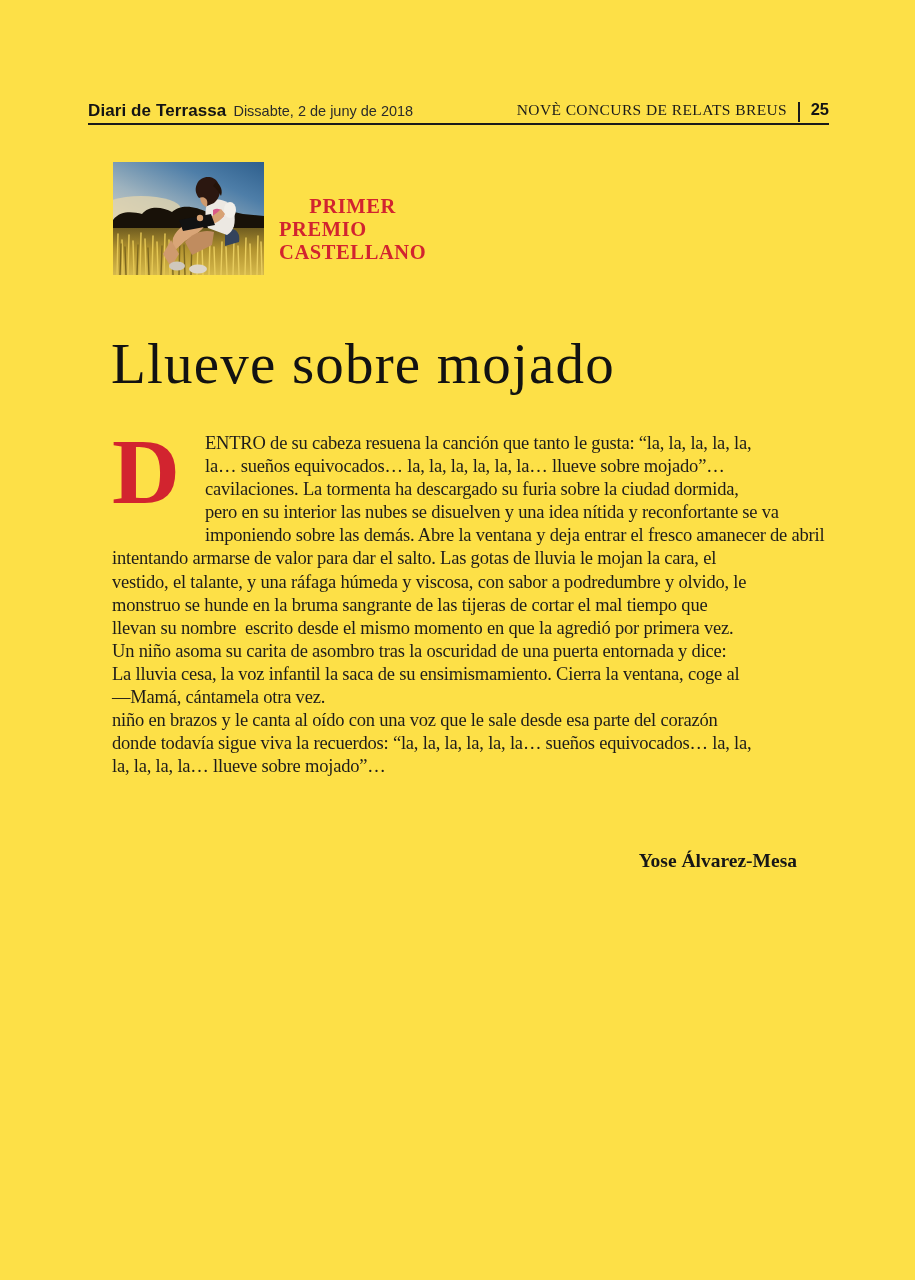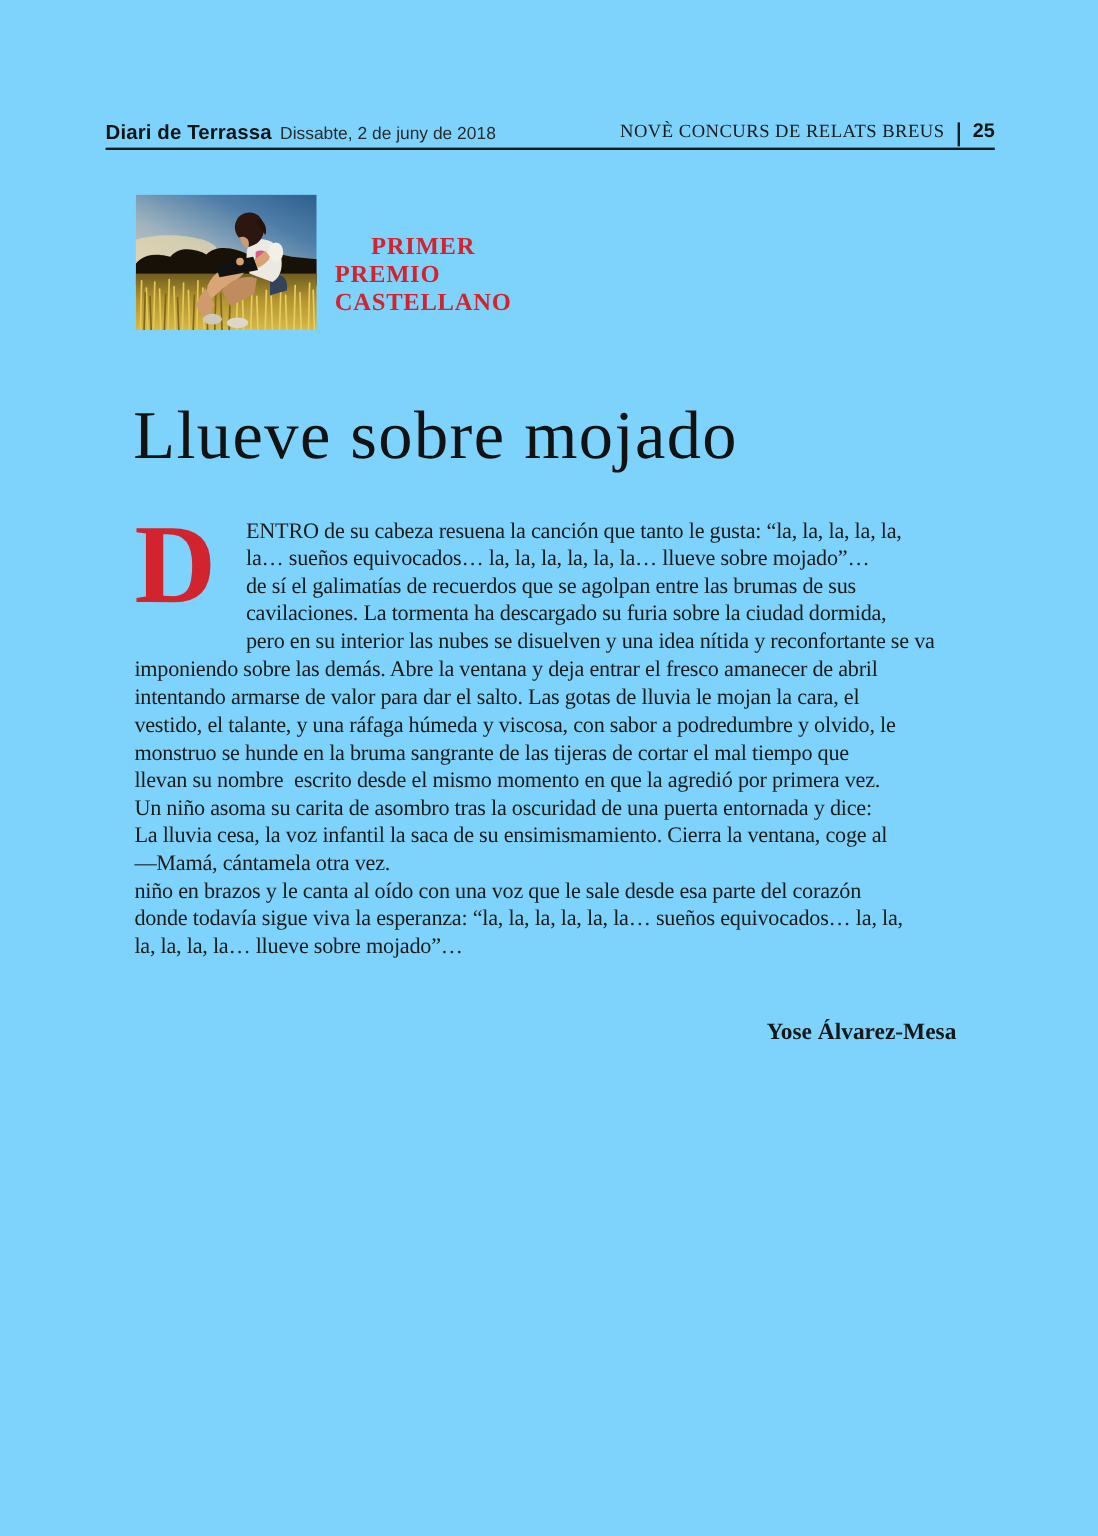--- a/index.html
+++ b/index.html
@@ -1,18 +1,18 @@
 <!DOCTYPE html>
 <html><head>
 <meta charset="utf-8">
 <style>
   html,body{margin:0;padding:0;background:#e8e8e8;}
   .page{
     position:relative;width:915px;height:1280px;margin:0 auto;
-    background:#7dd3fc;overflow:hidden;
+    background:#fde047;overflow:hidden;
     font-family:"Liberation Serif", serif;color:#1e1c1a;
   }
   
   .masthead-left{
     position:absolute;left:88px;top:101px;
     display:flex;align-items:baseline;gap:7px;white-space:nowrap;
     font-family:"Liberation Sans", sans-serif;
   }
   .paper-name{font-size:17px;font-weight:bold;color:#141414;letter-spacing:.1px;}
   .paper-date{font-size:14.5px;color:#2b2b2b;}
@@ -132,32 +132,31 @@
   <h1 class="headline" style="margin:0;">Llueve sobre mojado</h1>
 
   <div class="body-block">
     <div class="dropcap-box">
       <span class="dropcap accent" style="color: rgb(210, 36, 47);">D</span>
     </div>
     <div class="body-lines">
 
     <div class="line">ENTRO de su cabeza resuena la canción que tanto le gusta: “la, la, la, la, la,</div>
         <div class="line">la… sueños equivocados… la, la, la, la, la, la… llueve sobre mojado”…</div>
-        <div class="line">de sí el galimatías de recuerdos que se agolpan entre las brumas de sus</div>
         <div class="line">cavilaciones. La tormenta ha descargado su furia sobre la ciudad dormida,</div>
         <div class="line">pero en su interior las nubes se disuelven y una idea nítida y reconfortante se va</div>
         <div class="line">imponiendo sobre las demás. Abre la ventana y deja entrar el fresco amanecer de abril</div>
         <div class="line">intentando armarse de valor para dar el salto. Las gotas de lluvia le mojan la cara, el</div>
         <div class="line">vestido, el talante, y una ráfaga húmeda y viscosa, con sabor a podredumbre y olvido, le</div>
         <div class="line">monstruo se hunde en la bruma sangrante de las tijeras de cortar el mal tiempo que</div>
         <div class="line">llevan su nombre  escrito desde el mismo momento en que la agredió por primera vez.</div>
         <div class="line">Un niño asoma su carita de asombro tras la oscuridad de una puerta entornada y dice:</div>
         <div class="line">La lluvia cesa, la voz infantil la saca de su ensimismamiento. Cierra la ventana, coge al</div>
         <div class="line">—Mamá, cántamela otra vez.</div>
         <div class="line">niño en brazos y le canta al oído con una voz que le sale desde esa parte del corazón</div>
-        <div class="line">donde todavía sigue viva la esperanza: “la, la, la, la, la, la… sueños equivocados… la, la,</div>
+        <div class="line">donde todavía sigue viva la recuerdos: “la, la, la, la, la, la… sueños equivocados… la, la,</div>
         <div class="line">la, la, la, la… llueve sobre mojado”…</div>
       </div>
   </div>
 
   <div class="author">Yose Álvarez-Mesa</div>
 
 </div>
 
 </body></html>

